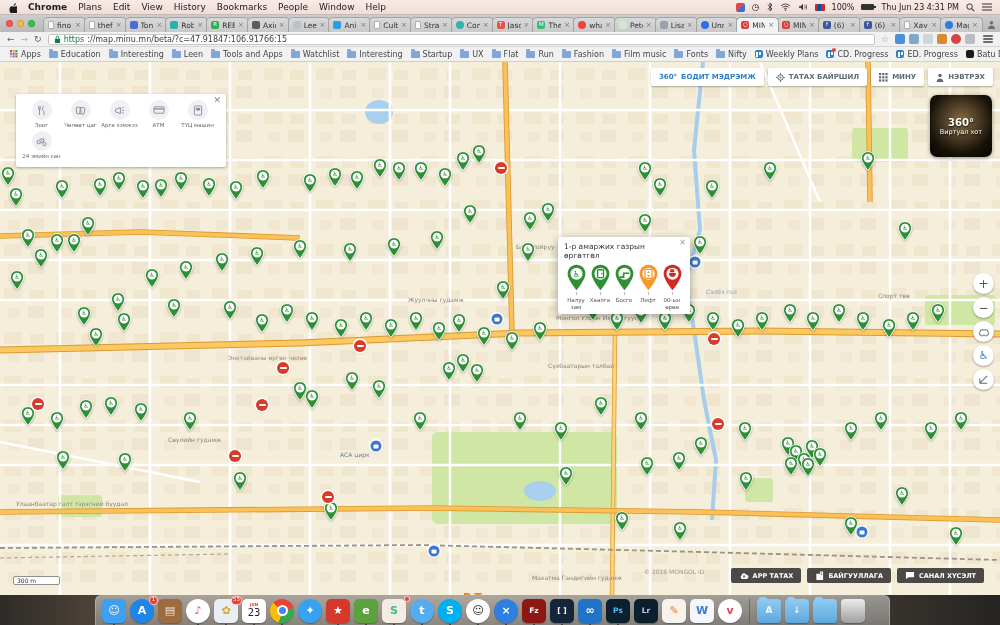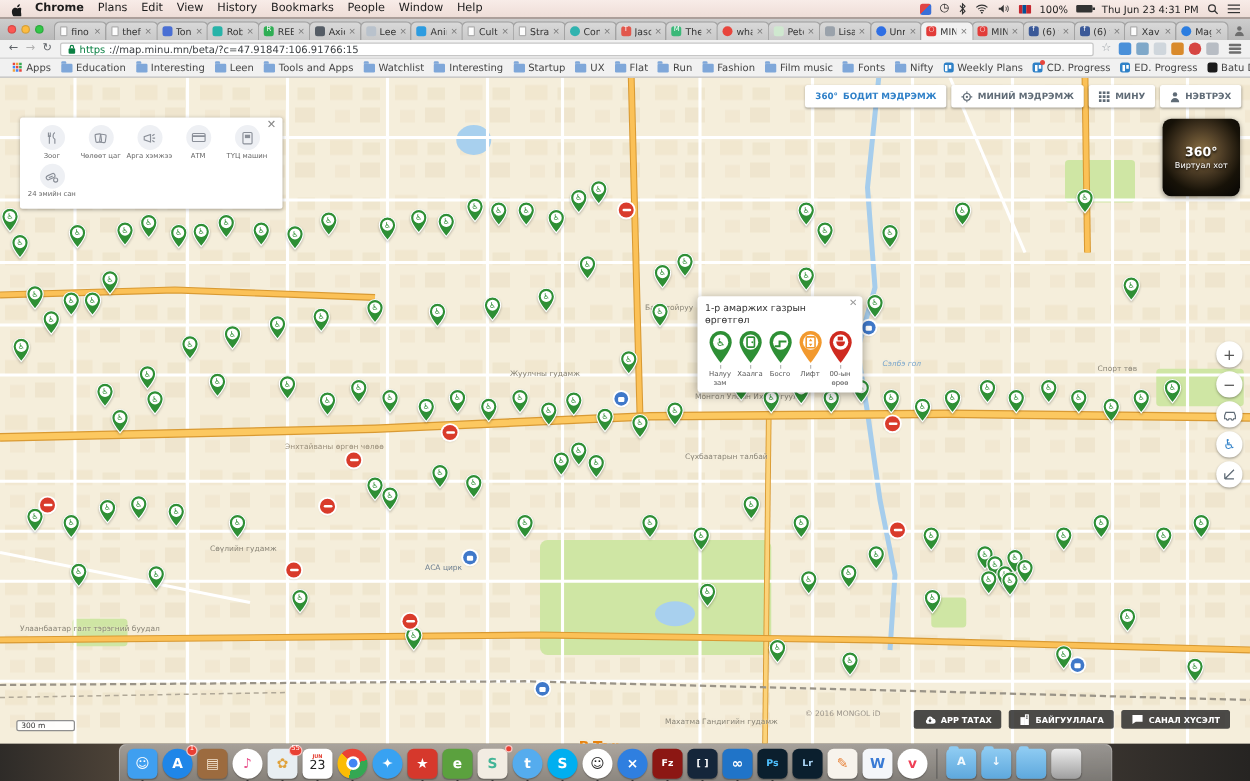--- a/index.html
+++ b/index.html
@@ -1513,21 +1513,21 @@
         <span>БОДИТ МЭДРЭМЖ</span>
       </div>
       <div class="topbtn">
         <span class="mb-svg">
           <svg width="9" height="9" viewBox="0 0 10 10">
             <circle cx="5" cy="5" r="3" fill="none" stroke="#5f6b76" stroke-width="1.1"></circle>
             <circle cx="5" cy="5" r="1" fill="#5f6b76"></circle>
             <path d="M5 0v2M5 8v2M0 5h2M8 5h2" stroke="#5f6b76" stroke-width="1"></path>
           </svg>
         </span>
-        <span>МИНИЙ МЭДРЭМЖ</span>
+        <span>ТАТАХ БАЙРШИЛ</span>
       </div>
       <div class="topbtn">
         <span class="mb-svg">
           <svg width="9" height="9" viewBox="0 0 9 9">
             <rect x="0" y="0" width="2.2" height="2.2" fill="#5f6b76"></rect>
             <rect x="3.2" y="0" width="2.2" height="2.2" fill="#5f6b76"></rect>
             <rect x="6.4" y="0" width="2.2" height="2.2" fill="#5f6b76"></rect>
             <rect x="0" y="3.2" width="2.2" height="2.2" fill="#5f6b76"></rect>
             <rect x="3.2" y="3.2" width="2.2" height="2.2" fill="#5f6b76"></rect>
             <rect x="6.4" y="3.2" width="2.2" height="2.2" fill="#5f6b76"></rect>

